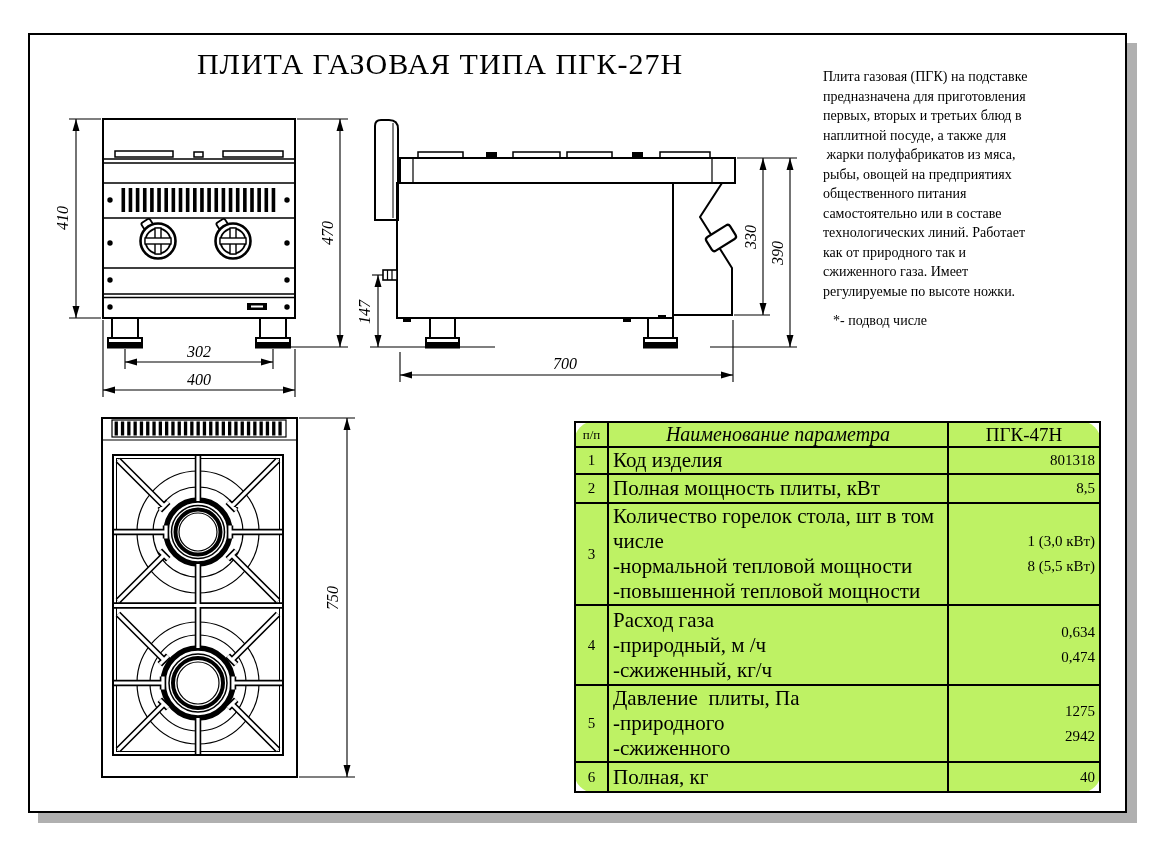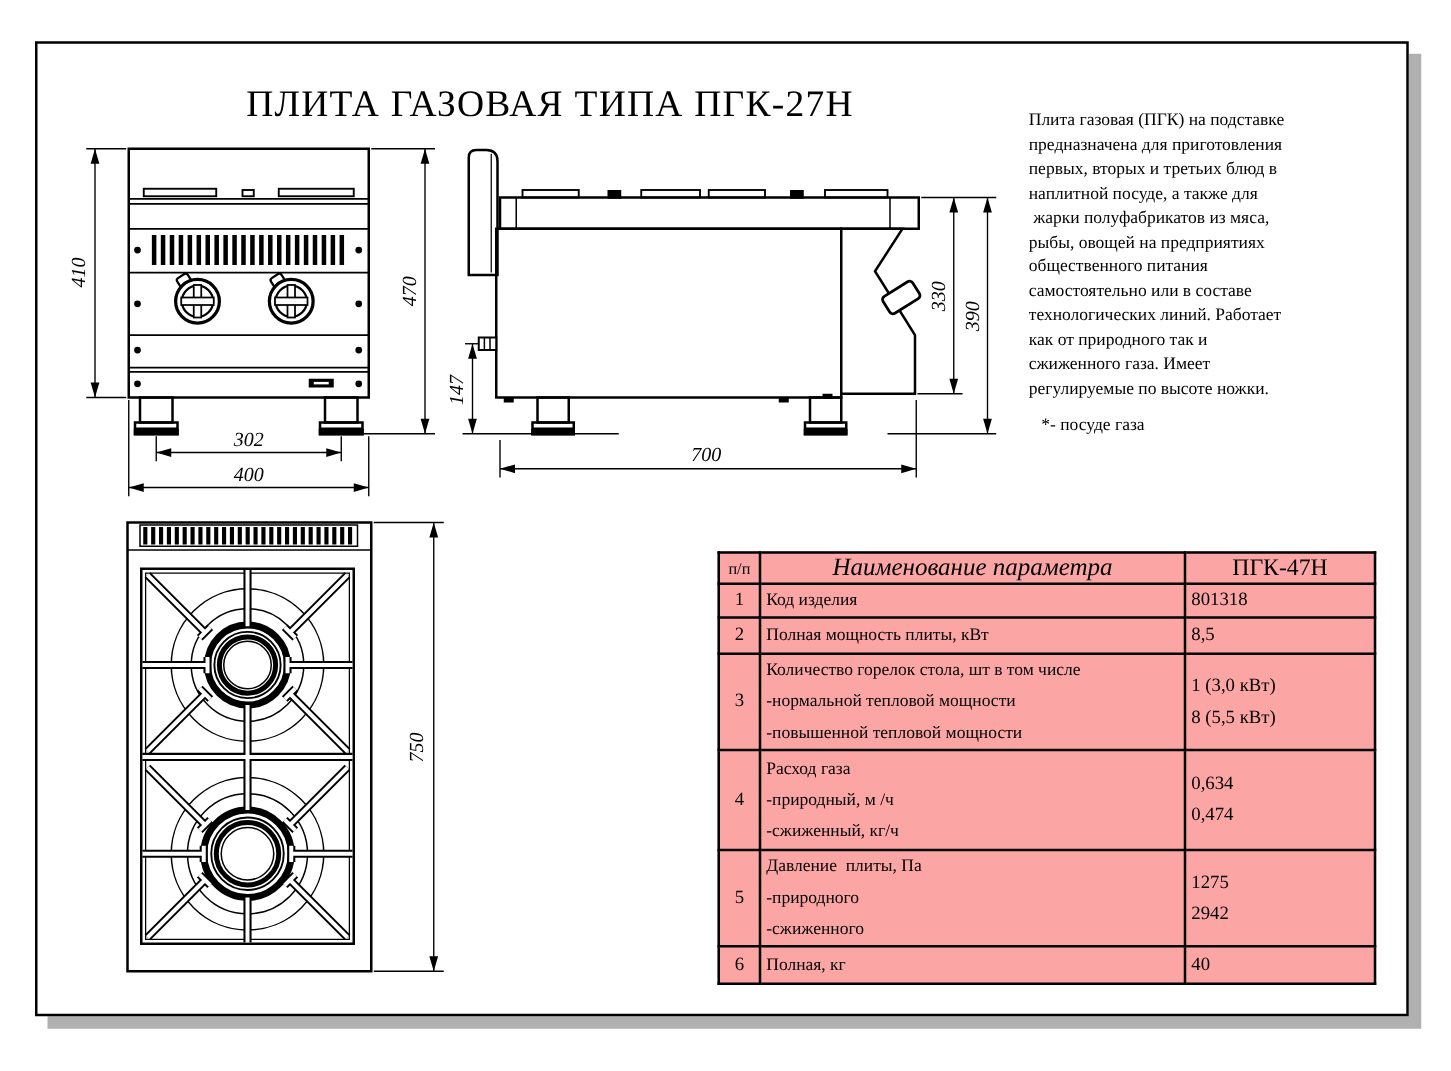--- a/index.html
+++ b/index.html
@@ -1,43 +1,43 @@
 <!DOCTYPE html>
 <html><head>
 <meta charset="utf-8">
 <style>
   html,body{margin:0;padding:0;}
   body{width:1161px;height:857px;background:#fff;position:relative;
        font-family:"Liberation Serif",serif;color:#000;}
   *{box-sizing:border-box;}
   .sheet{position:absolute;left:28px;top:33px;width:1099px;height:780px;
          border:2px solid #000;background:#fff;box-shadow:10px 10px 0 #b0b0b0;}
-  .abs{position:absolute;margin-top:20px;}
+  .abs{position:absolute;}
   .title{left:110px;top:12px;width:600px;text-align:center;
          font-size:30px;letter-spacing:1px;white-space:nowrap;}
   .desc{left:793px;top:32px;width:258px;font-size:14px;line-height:19.5px;
         white-space:pre-wrap;}
   .note{left:803px;top:278px;font-size:14px;}
   svg{position:absolute;overflow:visible;}
   .fv{left:25px;top:65px;}
   .sv{left:330px;top:65px;}
   .tv{left:50px;top:370px;}
   text.dim{font-family:"Liberation Serif",serif;font-style:italic;
            font-size:16px;fill:#000;text-anchor:middle;}
   
   .tablewrap{left:544px;top:386px;}
-  table.params{border-collapse:collapse;background:#fca5a5;}
+  table.params{border-collapse:collapse;background:#bef264;border-radius:21px;}
   table.params td,table.params th{border:2px solid #000;padding:0 4px;
       vertical-align:middle;font-weight:normal;}
   .h-num{font-size:13px;text-align:center;width:33px;}
   .h-name{font-size:20px;text-align:center;width:340px;font-style:italic;}
   .h-model{font-size:19px;width:152px;}
   td.num{font-size:15px;text-align:center;}
-  td.name{font-size:14px;padding-left:9px;white-space:pre-wrap;line-height:25px;}
-  td.val{font-size:15px;text-align:left;white-space:pre-line;line-height:25px;}
+  td.name{font-size:21px;padding-left:9px;white-space:pre-wrap;line-height:25px;}
+  td.val{font-size:15px;text-align:right;white-space:pre-line;line-height:25px;}
   tr.rh{height:22px;} tr.r1{height:25px;} tr.r2{height:29px;}
   tr.r3{height:77px;} tr.r4{height:80px;} tr.r5{height:75px;} tr.r6{height:30px;}
 </style>
 </head>
 <body>
 
 <div class="sheet">
 
   <div class="abs title">ПЛИТА ГАЗОВАЯ ТИПА ПГК-27Н</div>
 
@@ -47,21 +47,21 @@
 наплитной посуде, а также для
  жарки полуфабрикатов из мяса,
 рыбы, овощей на предприятиях
 общественного питания
 самостоятельно или в составе
 технологических линий. Работает
 как от природного так и
 сжиженного газа. Имеет
 регулируемые по высоте ножки.</div>
 
-  <div class="abs note">*- посуде газа</div>
+  <div class="abs note">*- подвод числе</div>
 
   <svg class="fv" width="310" height="300" viewBox="0 0 310 300">
     <defs>
       <marker id="fa" markerUnits="userSpaceOnUse" markerWidth="14" markerHeight="10" refX="13" refY="5" orient="auto-start-reverse">
         <path d="M13,5 L1,1.5 L1,8.5 Z" fill="#000"></path>
       </marker>
     </defs>
     <g stroke="#000" fill="none" stroke-width="2">
       <rect x="48" y="19" width="192" height="199"></rect>
       <path d="M48,59 H240 M48,63 H240 M48,83 H240 M48,118 H240 M48,168 H240 M48,194 H240 M48,197.5 H240" stroke-width="1.4"></path>

